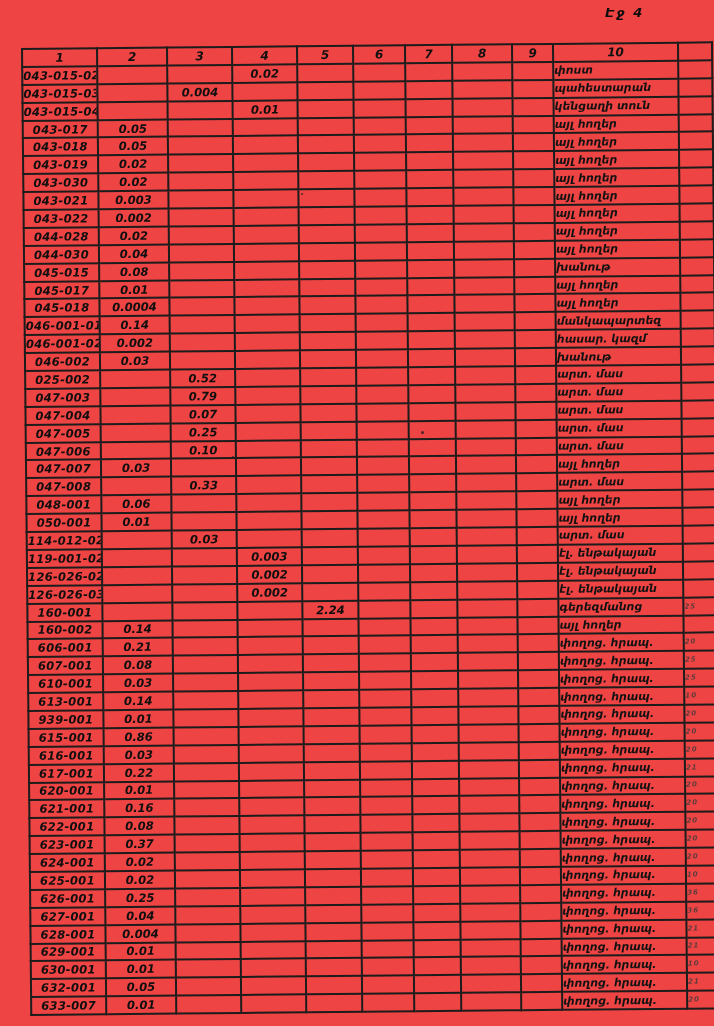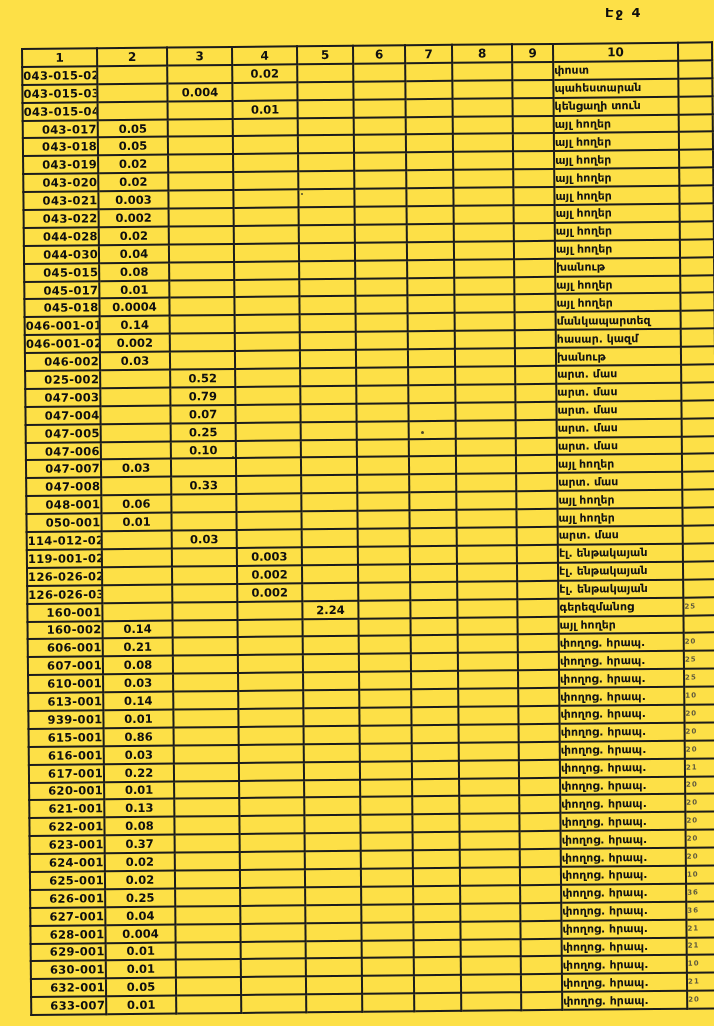--- a/index.html
+++ b/index.html
@@ -11,21 +11,22 @@
     width: 714px;
     height: 1026px;
     position: relative;
     overflow: hidden;
     font-family: "DejaVu Sans", sans-serif;
     color: #141414;
   }
   .sheet {
     position: absolute;
     inset: 0;
-    background: #fde047;
+    background: #ef4444;
+    font-style: italic;
   }
   .page-label {
     position: absolute;
     top: 5px;
     left: 605px;
     font-size: 13px;
     font-weight: bold;
     letter-spacing: 2px;
     color: #0d0d0d;
   }
@@ -52,21 +53,21 @@
   }
   table.doc-table th {
     font-size: 12px;
     font-weight: bold;
     text-align: center;
     color: #101010;
   }
   td.c-code {
     font-size: 11.5px;
     font-weight: 600;
-    text-align: right;
+    text-align: center;
     padding-left: 3px;
     letter-spacing: 0.3px;
     color: #0f0f0f;
   }
   td.c-num {
     font-size: 11.5px;
     font-weight: 600;
     text-align: center;
     color: #0f0f0f;
   }
@@ -209,21 +210,21 @@
             <td class="c-num"></td>
             <td class="c-num"></td>
             <td class="c-num"></td>
             <td class="c-num"></td>
             <td class="c-num"></td>
             <td class="c-num"></td>
             <td class="c-use">այլ հողեր</td>
             <td class="c-note"></td>
           </tr>
           <tr>
-            <td class="c-code">043-020</td>
+            <td class="c-code">043-030</td>
             <td class="c-num">0.02</td>
             <td class="c-num"></td>
             <td class="c-num"></td>
             <td class="c-num"></td>
             <td class="c-num"></td>
             <td class="c-num"></td>
             <td class="c-num"></td>
             <td class="c-num"></td>
             <td class="c-use">այլ հողեր</td>
             <td class="c-note"></td>
@@ -665,21 +666,21 @@
             <td class="c-num"></td>
             <td class="c-num"></td>
             <td class="c-num"></td>
             <td class="c-num"></td>
             <td class="c-num"></td>
             <td class="c-use">փողոց. հրապ.</td>
             <td class="c-note">20</td>
           </tr>
           <tr>
             <td class="c-code">621-001</td>
-            <td class="c-num">0.13</td>
+            <td class="c-num">0.16</td>
             <td class="c-num"></td>
             <td class="c-num"></td>
             <td class="c-num"></td>
             <td class="c-num"></td>
             <td class="c-num"></td>
             <td class="c-num"></td>
             <td class="c-num"></td>
             <td class="c-use">փողոց. հրապ.</td>
             <td class="c-note">20</td>
           </tr>

